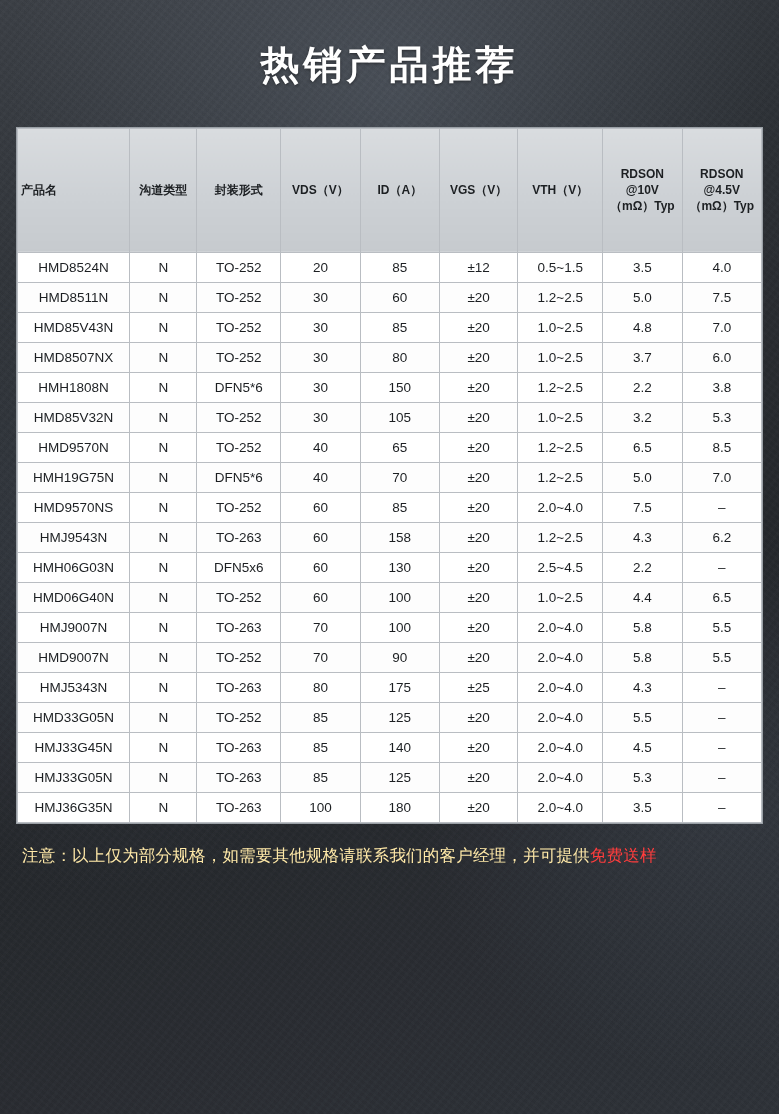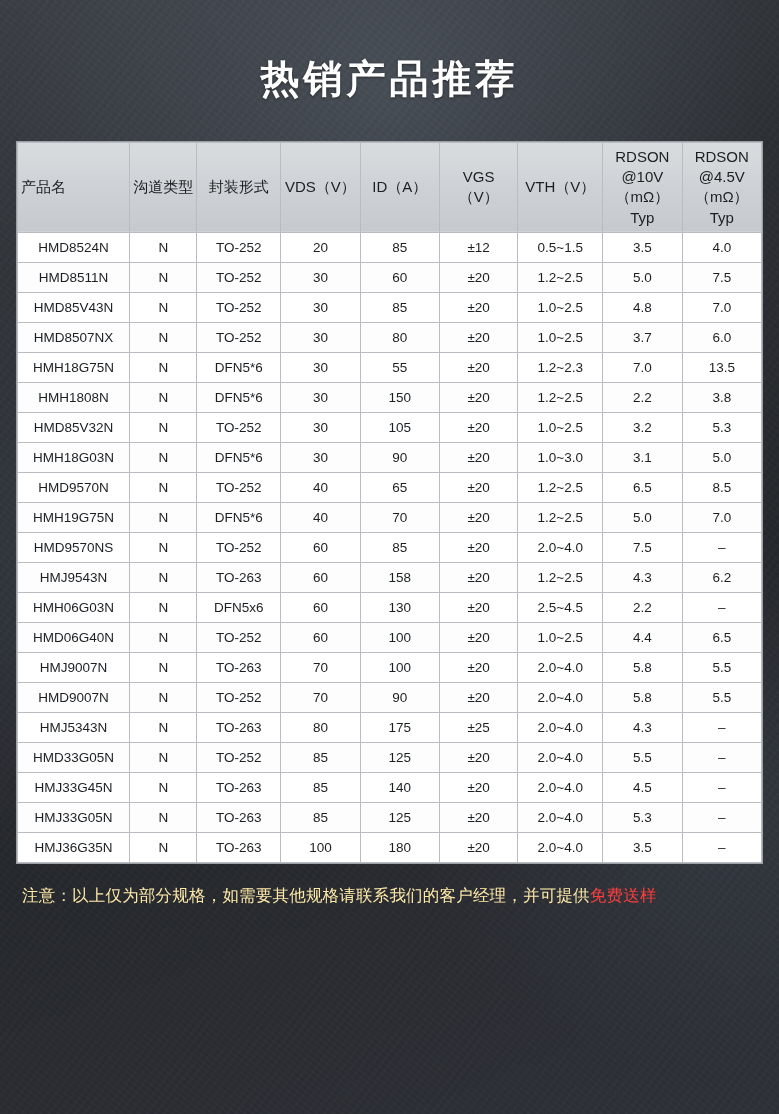--- a/index.html
+++ b/index.html
@@ -34,21 +34,21 @@
       repeating-linear-gradient(-52deg, rgba(255,255,255,0.010) 0px, rgba(255,255,255,0.010) 3px, rgba(0,0,0,0.010) 3px, rgba(0,0,0,0.010) 7px);
     pointer-events: none;
   }
   .title {
     position: relative;
     text-align: center;
     color: #ffffff;
     font-size: 39px;
     font-weight: bold;
     letter-spacing: 4px;
-    padding-top: 58px;
+    padding-top: 44px;
     line-height: 1.1;
     text-shadow: 0 1px 3px rgba(0,0,0,0.45);
   }
   .table-wrap {
     position: relative;
     margin: 40px 16px 0 16px;
     background: #ffffff;
     border: 1px solid #9aa0a6;
     box-sizing: border-box;
   }
@@ -62,23 +62,23 @@
     text-align: center;
     color: #1c1f22;
     font-size: 13.5px;
     padding: 0;
     box-sizing: border-box;
     white-space: nowrap;
     overflow: hidden;
   }
   thead th {
     background: linear-gradient(180deg, #d9dcdf 0%, #cdd1d5 55%, #c6cace 100%);
-    font-size: 15px;
-    font-weight: normal;
-    height: 84px;
+    font-size: 12px;
+    font-weight: bold;
+    height: 124px;
     vertical-align: middle;
     white-space: normal;
     line-height: 1.35;
     padding: 4px 3px;
   }
   thead th.left {
     text-align: left;
   }
   tbody td {
     height: 30px;
@@ -184,31 +184,20 @@
             <td>N</td>
             <td>TO-252</td>
             <td>30</td>
             <td>80</td>
             <td>±20</td>
             <td>1.0~2.5</td>
             <td>3.7</td>
             <td>6.0</td>
           </tr>
         <tr>
-            <td class="name">HMH18G75N</td>
-            <td>N</td>
-            <td>DFN5*6</td>
-            <td>30</td>
-            <td>55</td>
-            <td>±20</td>
-            <td>1.2~2.3</td>
-            <td>7.0</td>
-            <td>13.5</td>
-          </tr>
-        <tr>
             <td class="name">HMH1808N</td>
             <td>N</td>
             <td>DFN5*6</td>
             <td>30</td>
             <td>150</td>
             <td>±20</td>
             <td>1.2~2.5</td>
             <td>2.2</td>
             <td>3.8</td>
           </tr>
@@ -217,31 +206,20 @@
             <td>N</td>
             <td>TO-252</td>
             <td>30</td>
             <td>105</td>
             <td>±20</td>
             <td>1.0~2.5</td>
             <td>3.2</td>
             <td>5.3</td>
           </tr>
         <tr>
-            <td class="name">HMH18G03N</td>
-            <td>N</td>
-            <td>DFN5*6</td>
-            <td>30</td>
-            <td>90</td>
-            <td>±20</td>
-            <td>1.0~3.0</td>
-            <td>3.1</td>
-            <td>5.0</td>
-          </tr>
-        <tr>
             <td class="name">HMD9570N</td>
             <td>N</td>
             <td>TO-252</td>
             <td>40</td>
             <td>65</td>
             <td>±20</td>
             <td>1.2~2.5</td>
             <td>6.5</td>
             <td>8.5</td>
           </tr>

